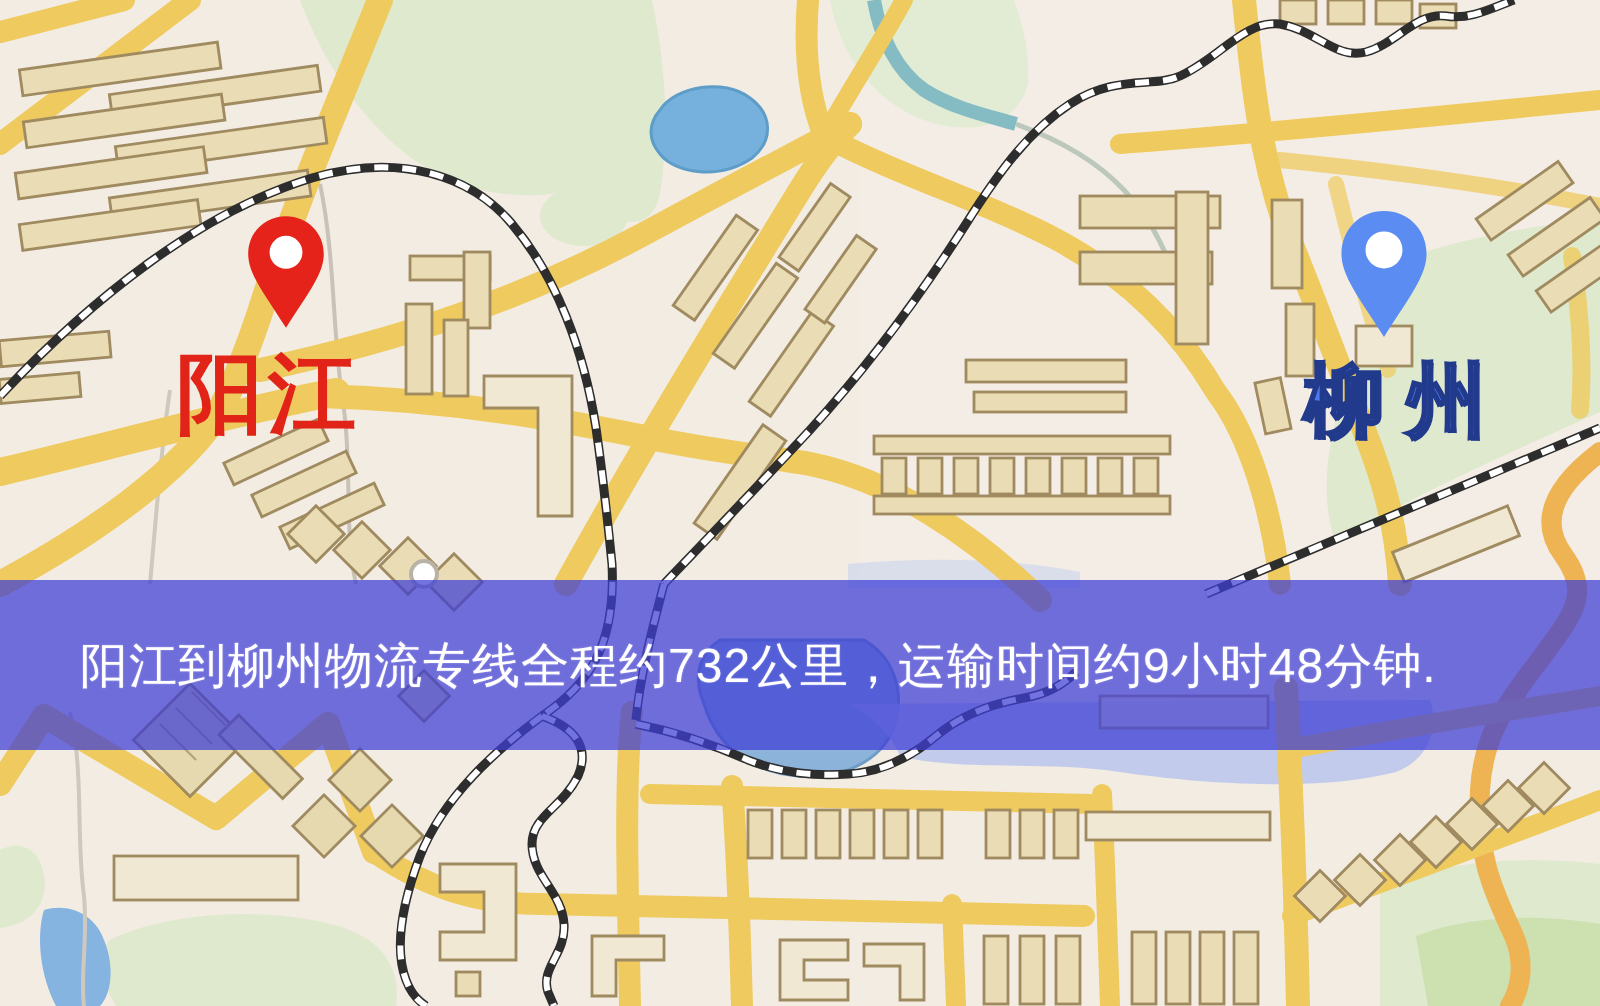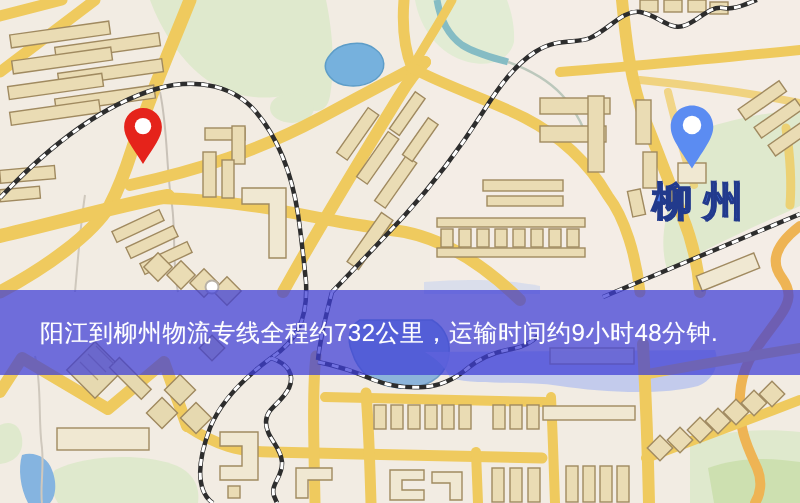--- a/index.html
+++ b/index.html
@@ -218,19 +218,20 @@
     </svg>
   </div>
 
   <div class="pin pin-dest">
     <svg width="54" height="74" viewBox="0 0 56 80">
       <path d="M28 6 C15 6 5 16 5 29 C5 41 14 52 28 74 C42 52 51 41 51 29 C51 16 41 6 28 6 Z" fill="#5b8cf2"></path>
       <circle cx="28" cy="27" r="10" fill="#ffffff"></circle>
     </svg>
   </div>
 
+  <div class="city-label label-origin">阳江</div>
   <div class="city-label label-dest">柳州</div>
 
   <div class="banner">
     <span class="banner-text">阳江到柳州物流专线全程约732公里，运输时间约9小时48分钟.</span>
   </div>
 
 </div>
 
 </body></html>

